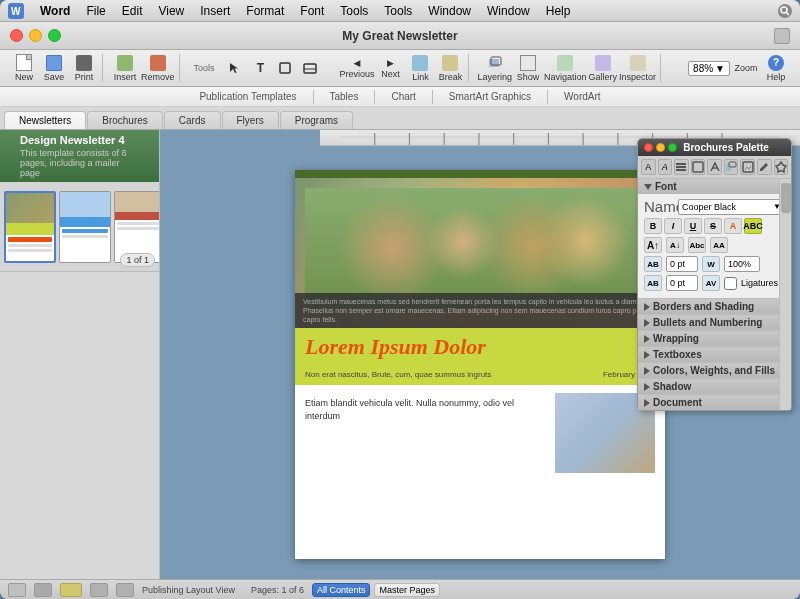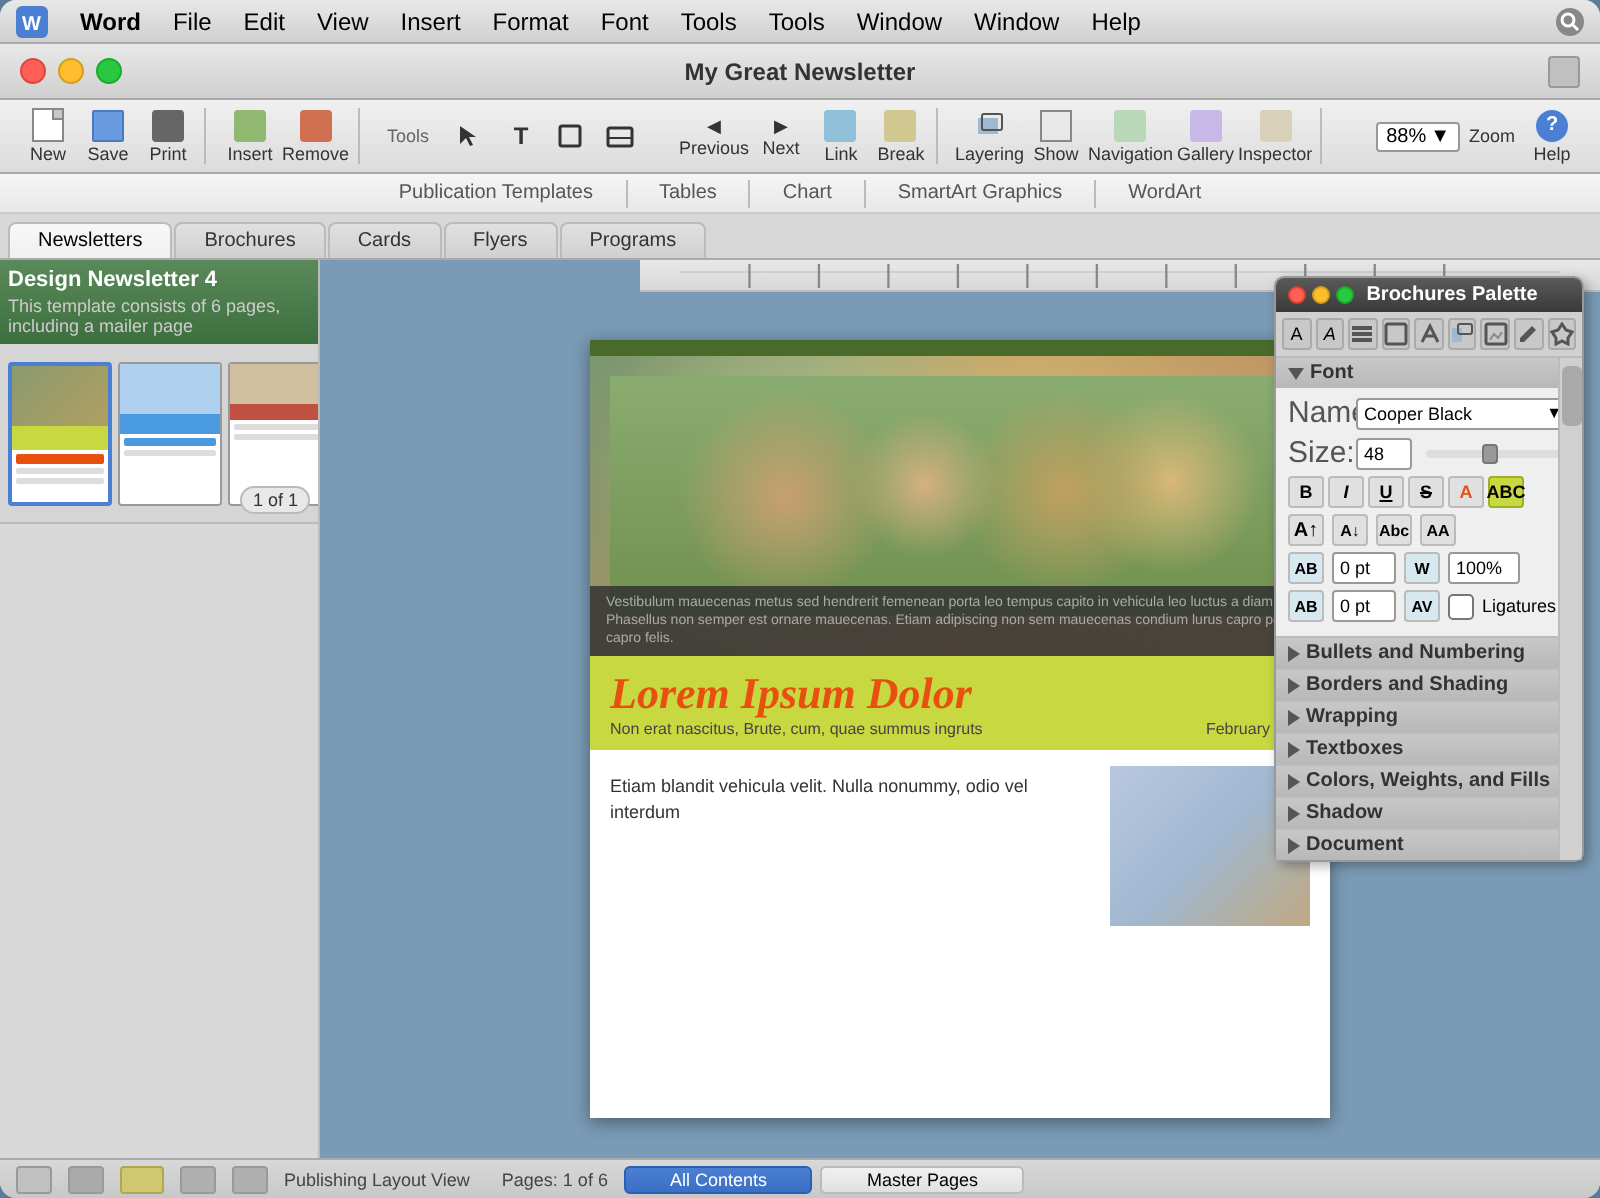--- a/index.html
+++ b/index.html
@@ -41,39 +41,39 @@
     
     .template-tabs { display: flex; background: #d8d8d8; padding: 4px 4px 0 4px; gap: 1px; flex-shrink: 0; border-bottom: 1px solid #aaa; }
     .template-tab { padding: 3px 14px; font-size: 10px; background: linear-gradient(to bottom, #e0e0e0, #d0d0d0); border: 1px solid #bbb; border-bottom: none; border-radius: 4px 4px 0 0; cursor: pointer; color: #333; }
     .template-tab.active { background: linear-gradient(to bottom, #f8f8f8, #f0f0f0); color: #000; font-weight: 500; }
 
     
     .content-area { flex: 1; display: flex; overflow: hidden; }
 
     
     .left-panel { width: 160px; background: #d8d8d8; border-right: 1px solid #bbb; display: flex; flex-direction: column; flex-shrink: 0; }
-    .left-panel-header { background: linear-gradient(to bottom, #5a8a5a, #3d6e3d); padding: 4px 4px; }
+    .left-panel-header { background: linear-gradient(to bottom, #5a8a5a, #3d6e3d); padding: 4px 20px; }
     .left-panel-title { color: white; font-size: 11px; font-weight: bold; }
     .left-panel-desc { color: #ccc; font-size: 9px; margin-top: 2px; }
 
     
     .thumbnails-row { height: 90px; background: #d5d5d5; border-bottom: 1px solid #bbb; display: flex; align-items: center; padding: 4px; gap: 3px; overflow: hidden; position: relative; flex-shrink: 0; }
     .thumbnail { width: 52px; height: 72px; background: white; border: 1px solid #999; border-radius: 2px; cursor: pointer; overflow: hidden; flex-shrink: 0; }
     .thumbnail.selected { border: 2px solid #4a7fd4; }
     .page-indicator { position: absolute; right: 4px; bottom: 4px; font-size: 9px; color: #333; background: #e8e8e8; border: 1px solid #bbb; border-radius: 8px; padding: 1px 5px; }
 
     
     .doc-area { flex: 1; background: #7a9ab5; overflow: hidden; position: relative; display: flex; justify-content: center; padding: 20px; }
     .document { width: 370px; background: white; box-shadow: 0 2px 8px rgba(0,0,0,0.4); overflow: hidden; }
     .doc-photo { width: 100%; height: 150px; background: linear-gradient(135deg, #8ba878 0%, #6a9060 30%, #c8a060 60%, #e8c070 80%); overflow: hidden; position: relative; }
     .photo-overlay { position: absolute; bottom: 0; left: 0; right: 0; background: rgba(50,50,50,0.85); padding: 4px 8px; }
     .photo-caption { color: #aaa; font-size: 7px; line-height: 1.3; }
     .doc-headline-bar { background: #c8d840; padding: 6px 10px; }
     .doc-headline { color: #e85010; font-size: 22px; font-weight: 900; font-style: italic; font-family: 'Georgia', serif; }
-    .doc-subline { color: #444; font-size: 8px; display: flex; justify-content: space-between; margin-top: 0; }
+    .doc-subline { color: #444; font-size: 8px; display: flex; justify-content: space-between; margin-top: 10px; }
     .doc-body { padding: 8px 10px; }
     .doc-body-headline { color: #e85010; font-size: 14px; font-weight: bold; font-style: italic; font-family: 'Georgia', serif; line-height: 1.3; }
     .doc-body-text { font-size: 9px; color: #333; margin-top: 4px; line-height: 1.4; }
     .doc-image-right { float: right; width: 100px; height: 80px; background: linear-gradient(135deg, #e0c090, #c09060); margin: 0 0 4px 8px; }
 
     
     .formatting-palette { position: absolute; right: 8px; top: 8px; width: 155px; background: linear-gradient(to bottom, #e8e8e8, #d8d8d8); border: 1px solid #999; border-radius: 5px; box-shadow: 2px 2px 6px rgba(0,0,0,0.3); font-size: 10px; }
     .palette-title-bar { background: linear-gradient(to bottom, #5a5a5a, #3a3a3a); padding: 3px 6px; border-radius: 4px 4px 0 0; display: flex; align-items: center; justify-content: space-between; }
     .palette-title { color: white; font-size: 10px; font-weight: bold; }
     .palette-traffic { display: flex; gap: 3px; }
@@ -94,21 +94,21 @@
     .triangle-right { width: 0; height: 0; border-top: 4px solid transparent; border-bottom: 4px solid transparent; border-left: 6px solid #555; }
     .triangle-down { width: 0; height: 0; border-left: 4px solid transparent; border-right: 4px solid transparent; border-top: 6px solid #555; }
 
     
     .status-bar { height: 20px; background: linear-gradient(to bottom, #d8d8d8, #c8c8c8); border-top: 1px solid #aaa; display: flex; align-items: center; padding: 0 8px; gap: 8px; flex-shrink: 0; }
     .status-left { display: flex; align-items: center; gap: 8px; }
     .status-view-btn { width: 18px; height: 14px; background: #c0c0c0; border: 1px solid #999; border-radius: 2px; cursor: pointer; }
     .status-label { font-size: 9px; color: #444; }
     .status-center { flex: 1; }
     .status-right { display: flex; gap: 4px; }
-    .status-right-btn { background: linear-gradient(to bottom, #f0f0f0, #e0e0e0); border: 1px solid #bbb; border-radius: 3px; padding: 1px 22px; font-size: 9px; cursor: pointer; }
+    .status-right-btn { background: linear-gradient(to bottom, #f0f0f0, #e0e0e0); border: 1px solid #bbb; border-radius: 3px; padding: 1px 4px; font-size: 9px; cursor: pointer; }
     .status-right-btn.active { background: linear-gradient(to bottom, #4a7fd4, #3a6fc4); color: white; border-color: #2a5fb4; }
 
     
     .thumb-content { width: 100%; height: 100%; background: white; }
     .thumb-color-bar { height: 20px; background: #c8d840; }
     .thumb-text-lines { padding: 2px; }
     .thumb-line { height: 3px; background: #ddd; margin-bottom: 2px; border-radius: 1px; }
     .thumb-line.orange { background: #e85010; height: 5px; }
 
     
@@ -474,27 +474,20 @@
             </div>
             <div class="palette-section-content">
               <div class="palette-row">
                 <span class="palette-label">Name:</span>
                 <div style="flex:1;height:16px;background:white;border:1px solid #999;border-radius:2px;display:flex;align-items:center;padding:0 3px;justify-content:space-between;cursor:pointer;">
                   <span style="font-size:9px;">Cooper Black</span>
                   <span style="font-size:8px;">▼</span>
                 </div>
               </div>
               <div class="palette-row">
-                <span class="palette-label">Size:</span>
-                <input type="text" class="palette-input" style="width: 28px; flex: 0 0 28px;" value="48">
-                <div style="flex:1;height:4px;background:#ddd;border-radius:2px;margin:0 3px;position:relative;">
-                  <div style="position:absolute;left:40%;top:-3px;width:8px;height:10px;background:#999;border:1px solid #777;border-radius:2px;cursor:pointer;"></div>
-                </div>
-              </div>
-              <div class="palette-row">
                 <div class="font-buttons">
                   <button class="font-btn">B</button>
                   <button class="font-btn italic">I</button>
                   <button class="font-btn underline">U</button>
                   <button class="font-btn" style="text-decoration:line-through;">S</button>
                   <button class="font-btn" style="color:#e85010;">A</button>
                   <button class="font-btn" style="background:#c8d840;border:1px solid #a0b020;">ABC</button>
                 </div>
               </div>
               <div class="palette-row">
@@ -514,25 +507,25 @@
                 <input type="text" class="palette-input" style="width: 32px; flex: 0 0 32px;" value="0 pt">
                 <button class="font-btn" style="background:#d8e8f0;font-size:8px;">AV</button>
                 <input type="checkbox" style="">
                 <label style="font-size:9px;">Ligatures</label>
               </div>
             </div>
           </div>
 
           <div class="palette-collapse">
             <div class="triangle-right"></div>
+            <span>Borders and Shading</span>
+          </div>
+          <div class="palette-collapse">
+            <div class="triangle-right"></div>
             <span>Bullets and Numbering</span>
-          </div>
-          <div class="palette-collapse">
-            <div class="triangle-right"></div>
-            <span>Borders and Shading</span>
           </div>
           <div class="palette-collapse">
             <div class="triangle-right"></div>
             <span>Wrapping</span>
           </div>
           <div class="palette-collapse">
             <div class="triangle-right"></div>
             <span>Textboxes</span>
           </div>
           <div class="palette-collapse">

